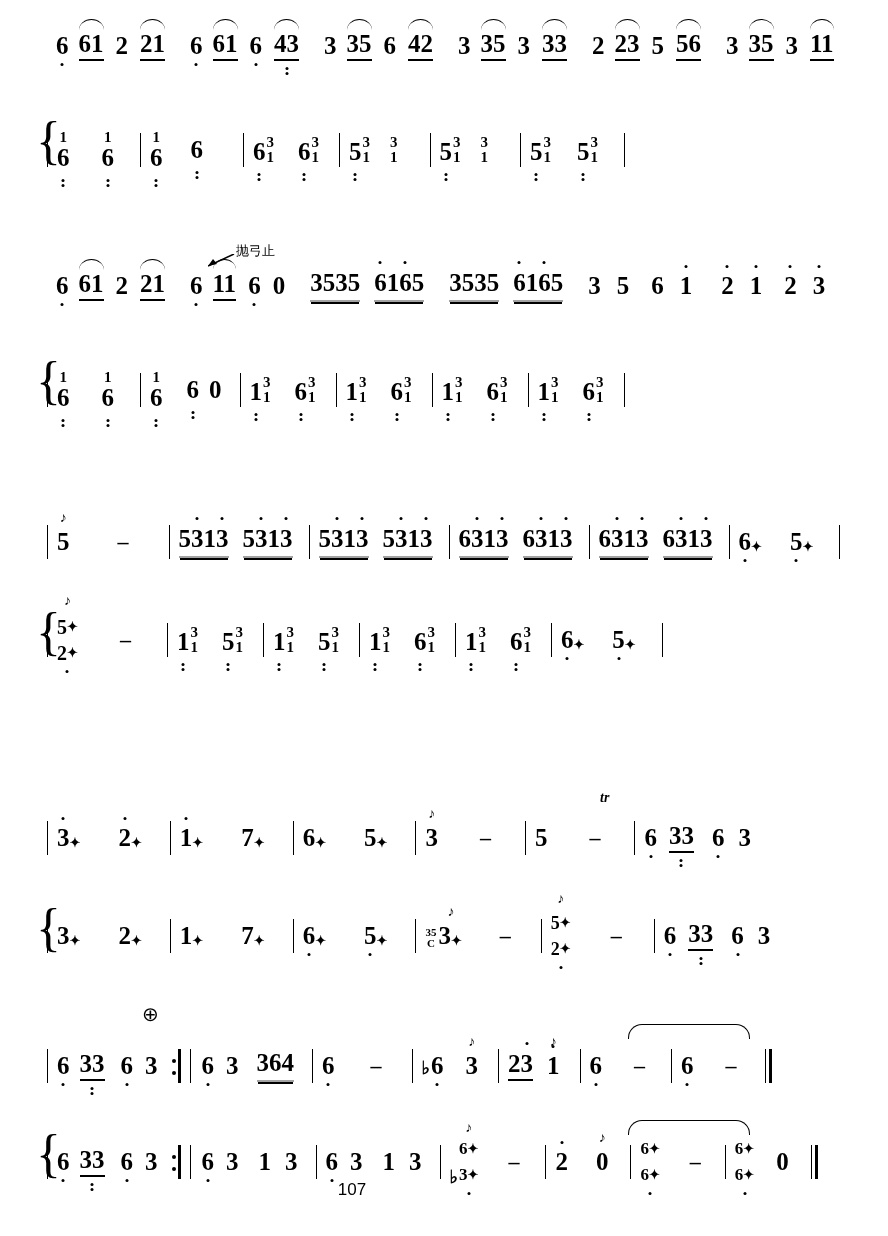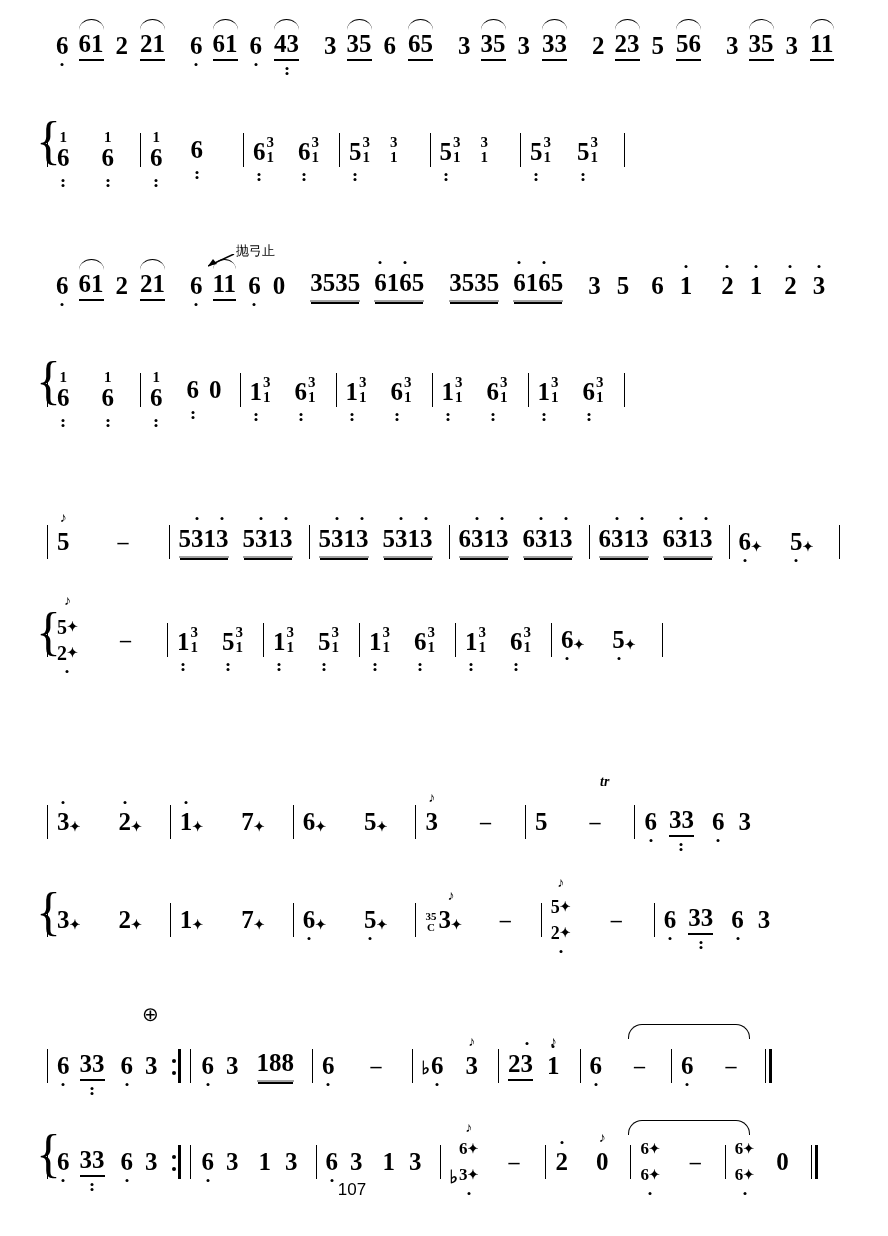--- a/index.html
+++ b/index.html
@@ -290,21 +290,21 @@
         </span>
       <span class="cell" style="margin-left:8px;">
         <span class="slur"></span>
         <span class="num beam1">35</span>
       </span>
       <span class="cell" style="margin-left:10px;">
           <span class="num">6</span>
         </span>
       <span class="cell" style="margin-left:10px;">
         <span class="slur"></span>
-        <span class="num beam1">65</span>
+        <span class="num beam1">42</span>
       </span>
       <span class="barline" style="margin-left:14px;"></span>
       <span class="cell">
           <span class="num">3</span>
         </span>
       <span class="cell" style="margin-left:8px;">
         <span class="slur"></span>
         <span class="num beam1">35</span>
       </span>
       <span class="cell" style="margin-left:10px;">
@@ -733,21 +733,21 @@
           <span class="grace">✦</span>
         </span>
       <span class="cell" style="margin-left:26px;">
           <span class="num dotu">5</span>
           <span class="grace">✦</span>
         </span>
       <span class="barline" style="margin-left:24px;"></span>
     </div>
   </div>
 
-  <div class="system" style="top:780px;height:190px;">
+  <div class="system" style="top:796px;height:190px;">
 
     <div class="tr" style="left:600px;top:-6px;">tr</div>
 
     <div class="staffline" style="top:14px;">
       <span class="barline"></span>
       <span class="cell">
           <span class="num doto">3</span>
           <span class="grace">✦</span>
         </span>
       <span class="cell" style="margin-left:36px;">
@@ -886,21 +886,21 @@
       <span class="repeat-dots" style="margin-left:10px;"></span>
       <span class="barline thick" style="margin-left:0;"></span>
       <span class="barline" style="margin-left:2px;"></span>
       <span class="cell" style="margin-left:4px;">
           <span class="num dotu">6</span>
         </span>
       <span class="cell" style="margin-left:10px;">
           <span class="num">3</span>
         </span>
       <span class="cell" style="margin-left:16px;">
-          <span class="num beam2">188</span>
+          <span class="num beam2">364</span>
         </span>
       <span class="barline" style="margin-left:16px;"></span>
       <span class="cell">
           <span class="num dotu">6</span>
         </span>
       <span class="dash" style="margin-left:28px;">–</span>
       <span class="barline" style="margin-left:24px;"></span>
       <span class="cell">
         <span class="flat-sign">♭</span>
           <span class="num dotu">6</span>

